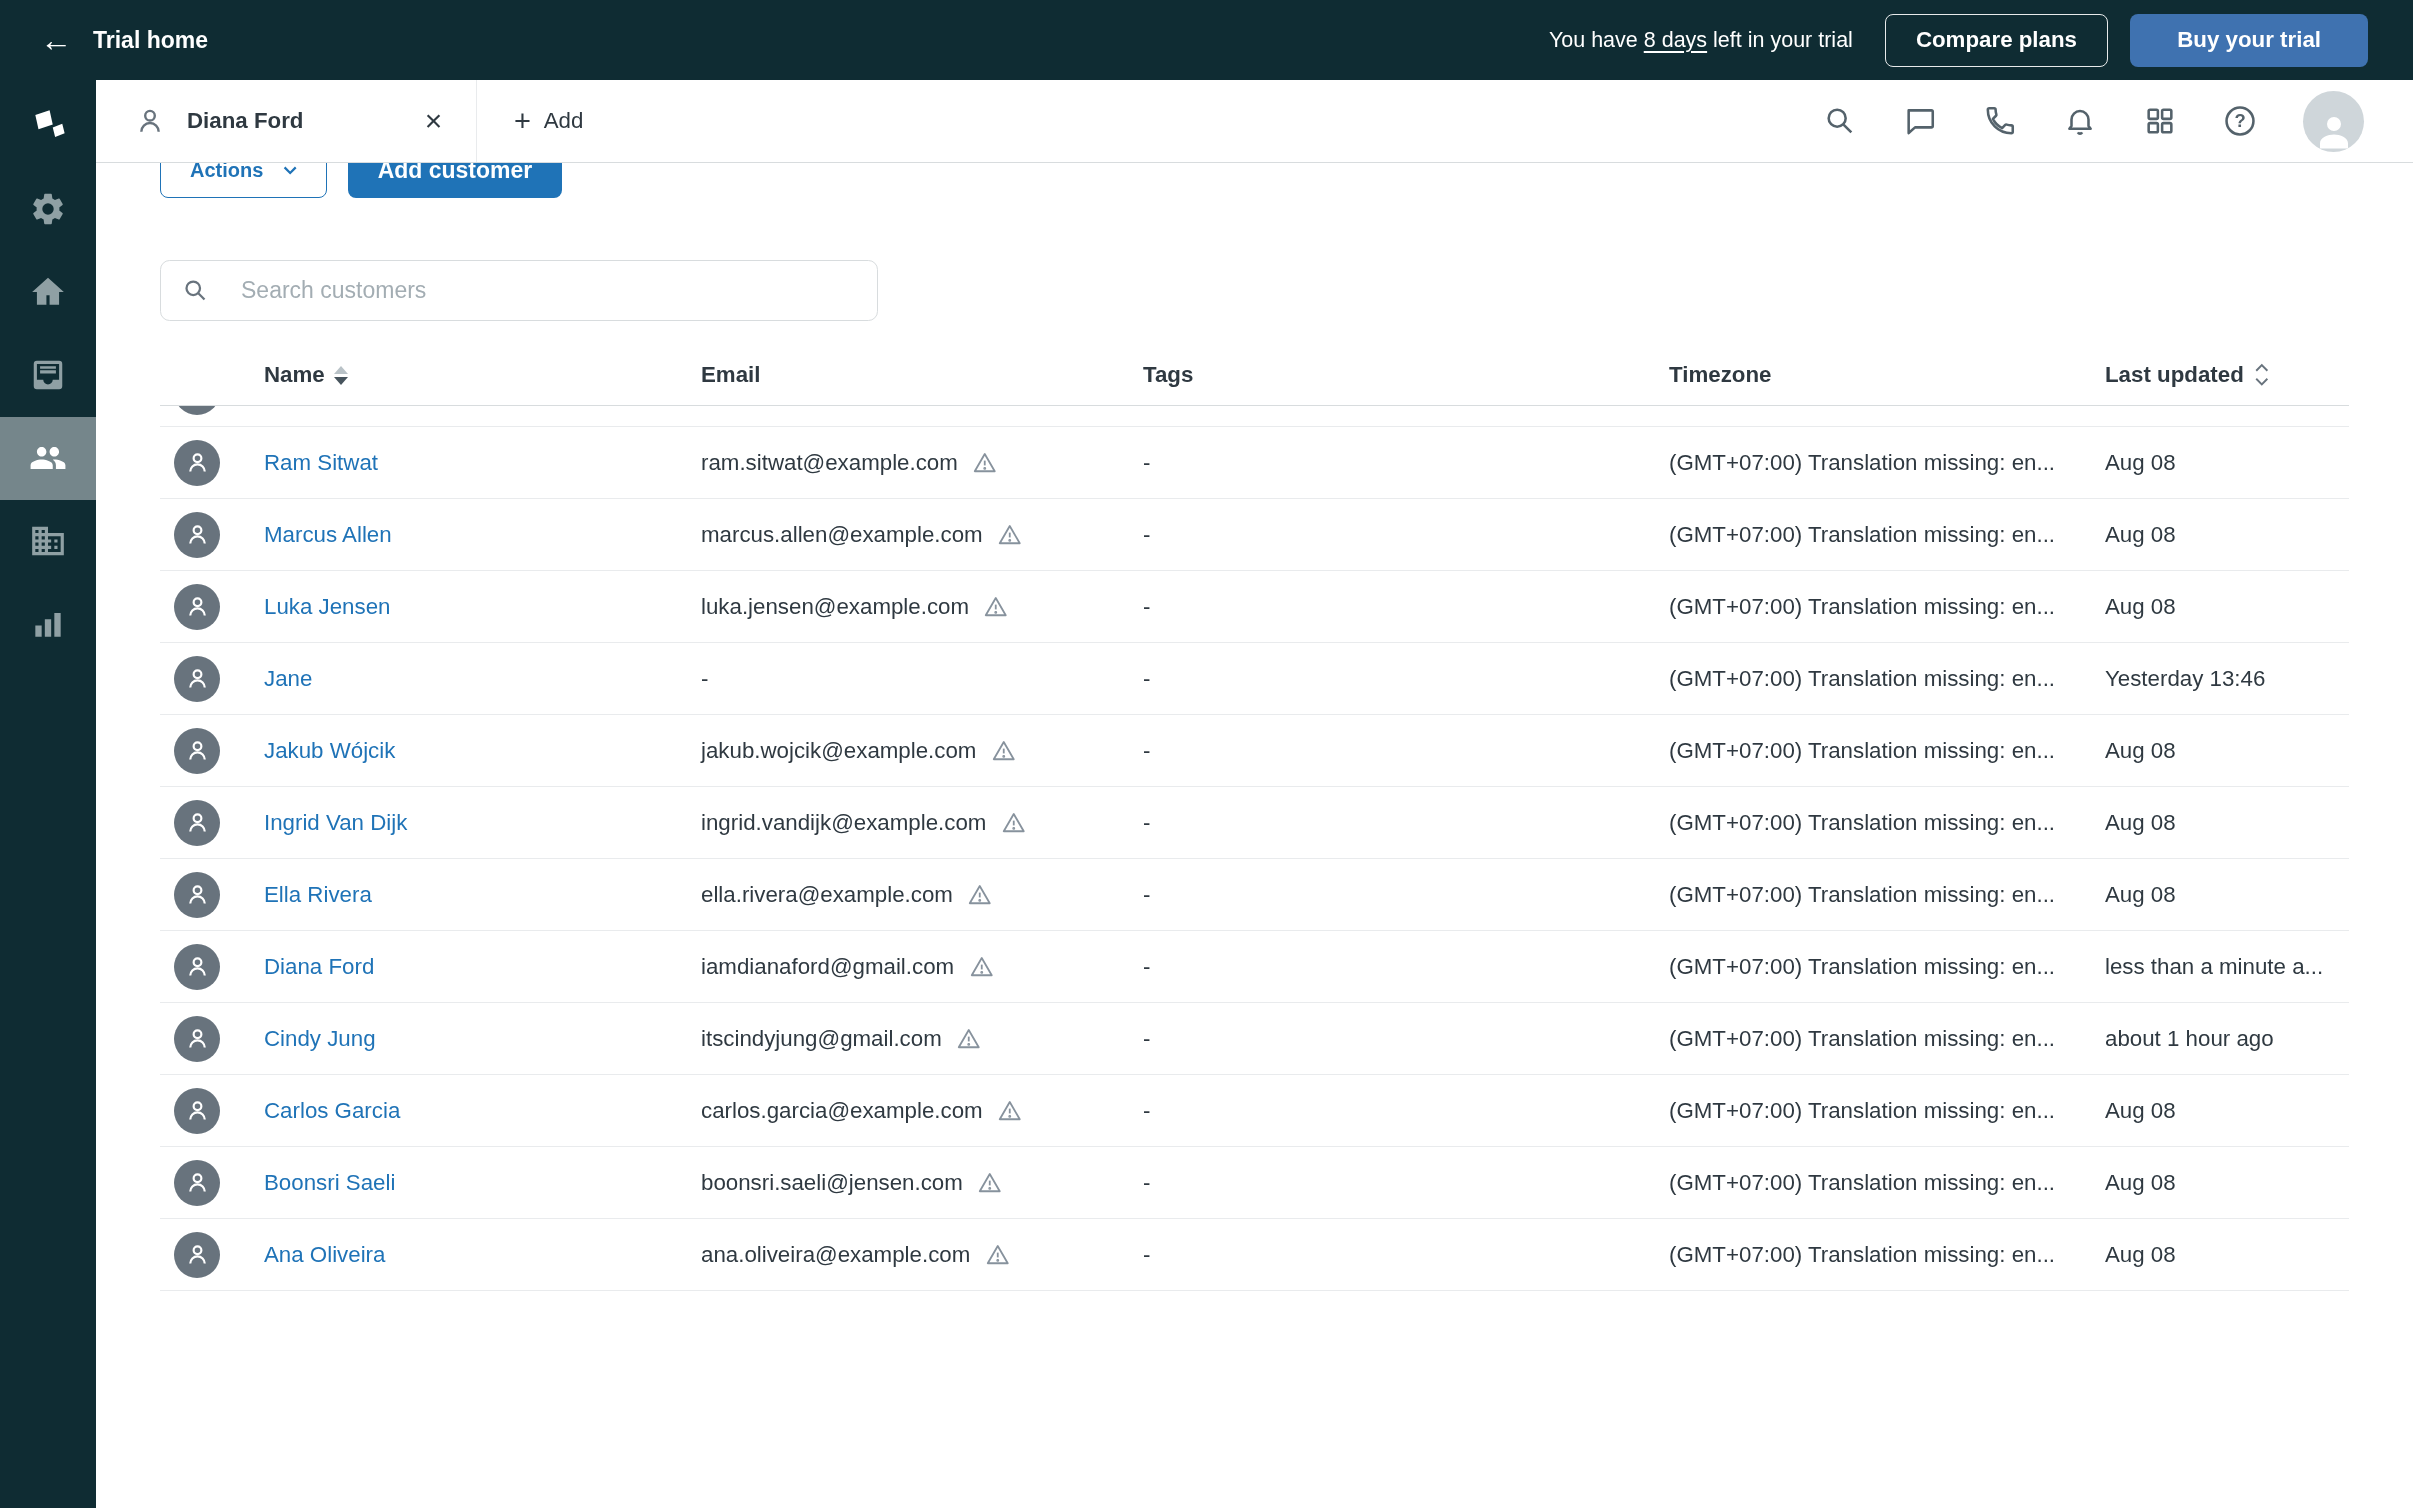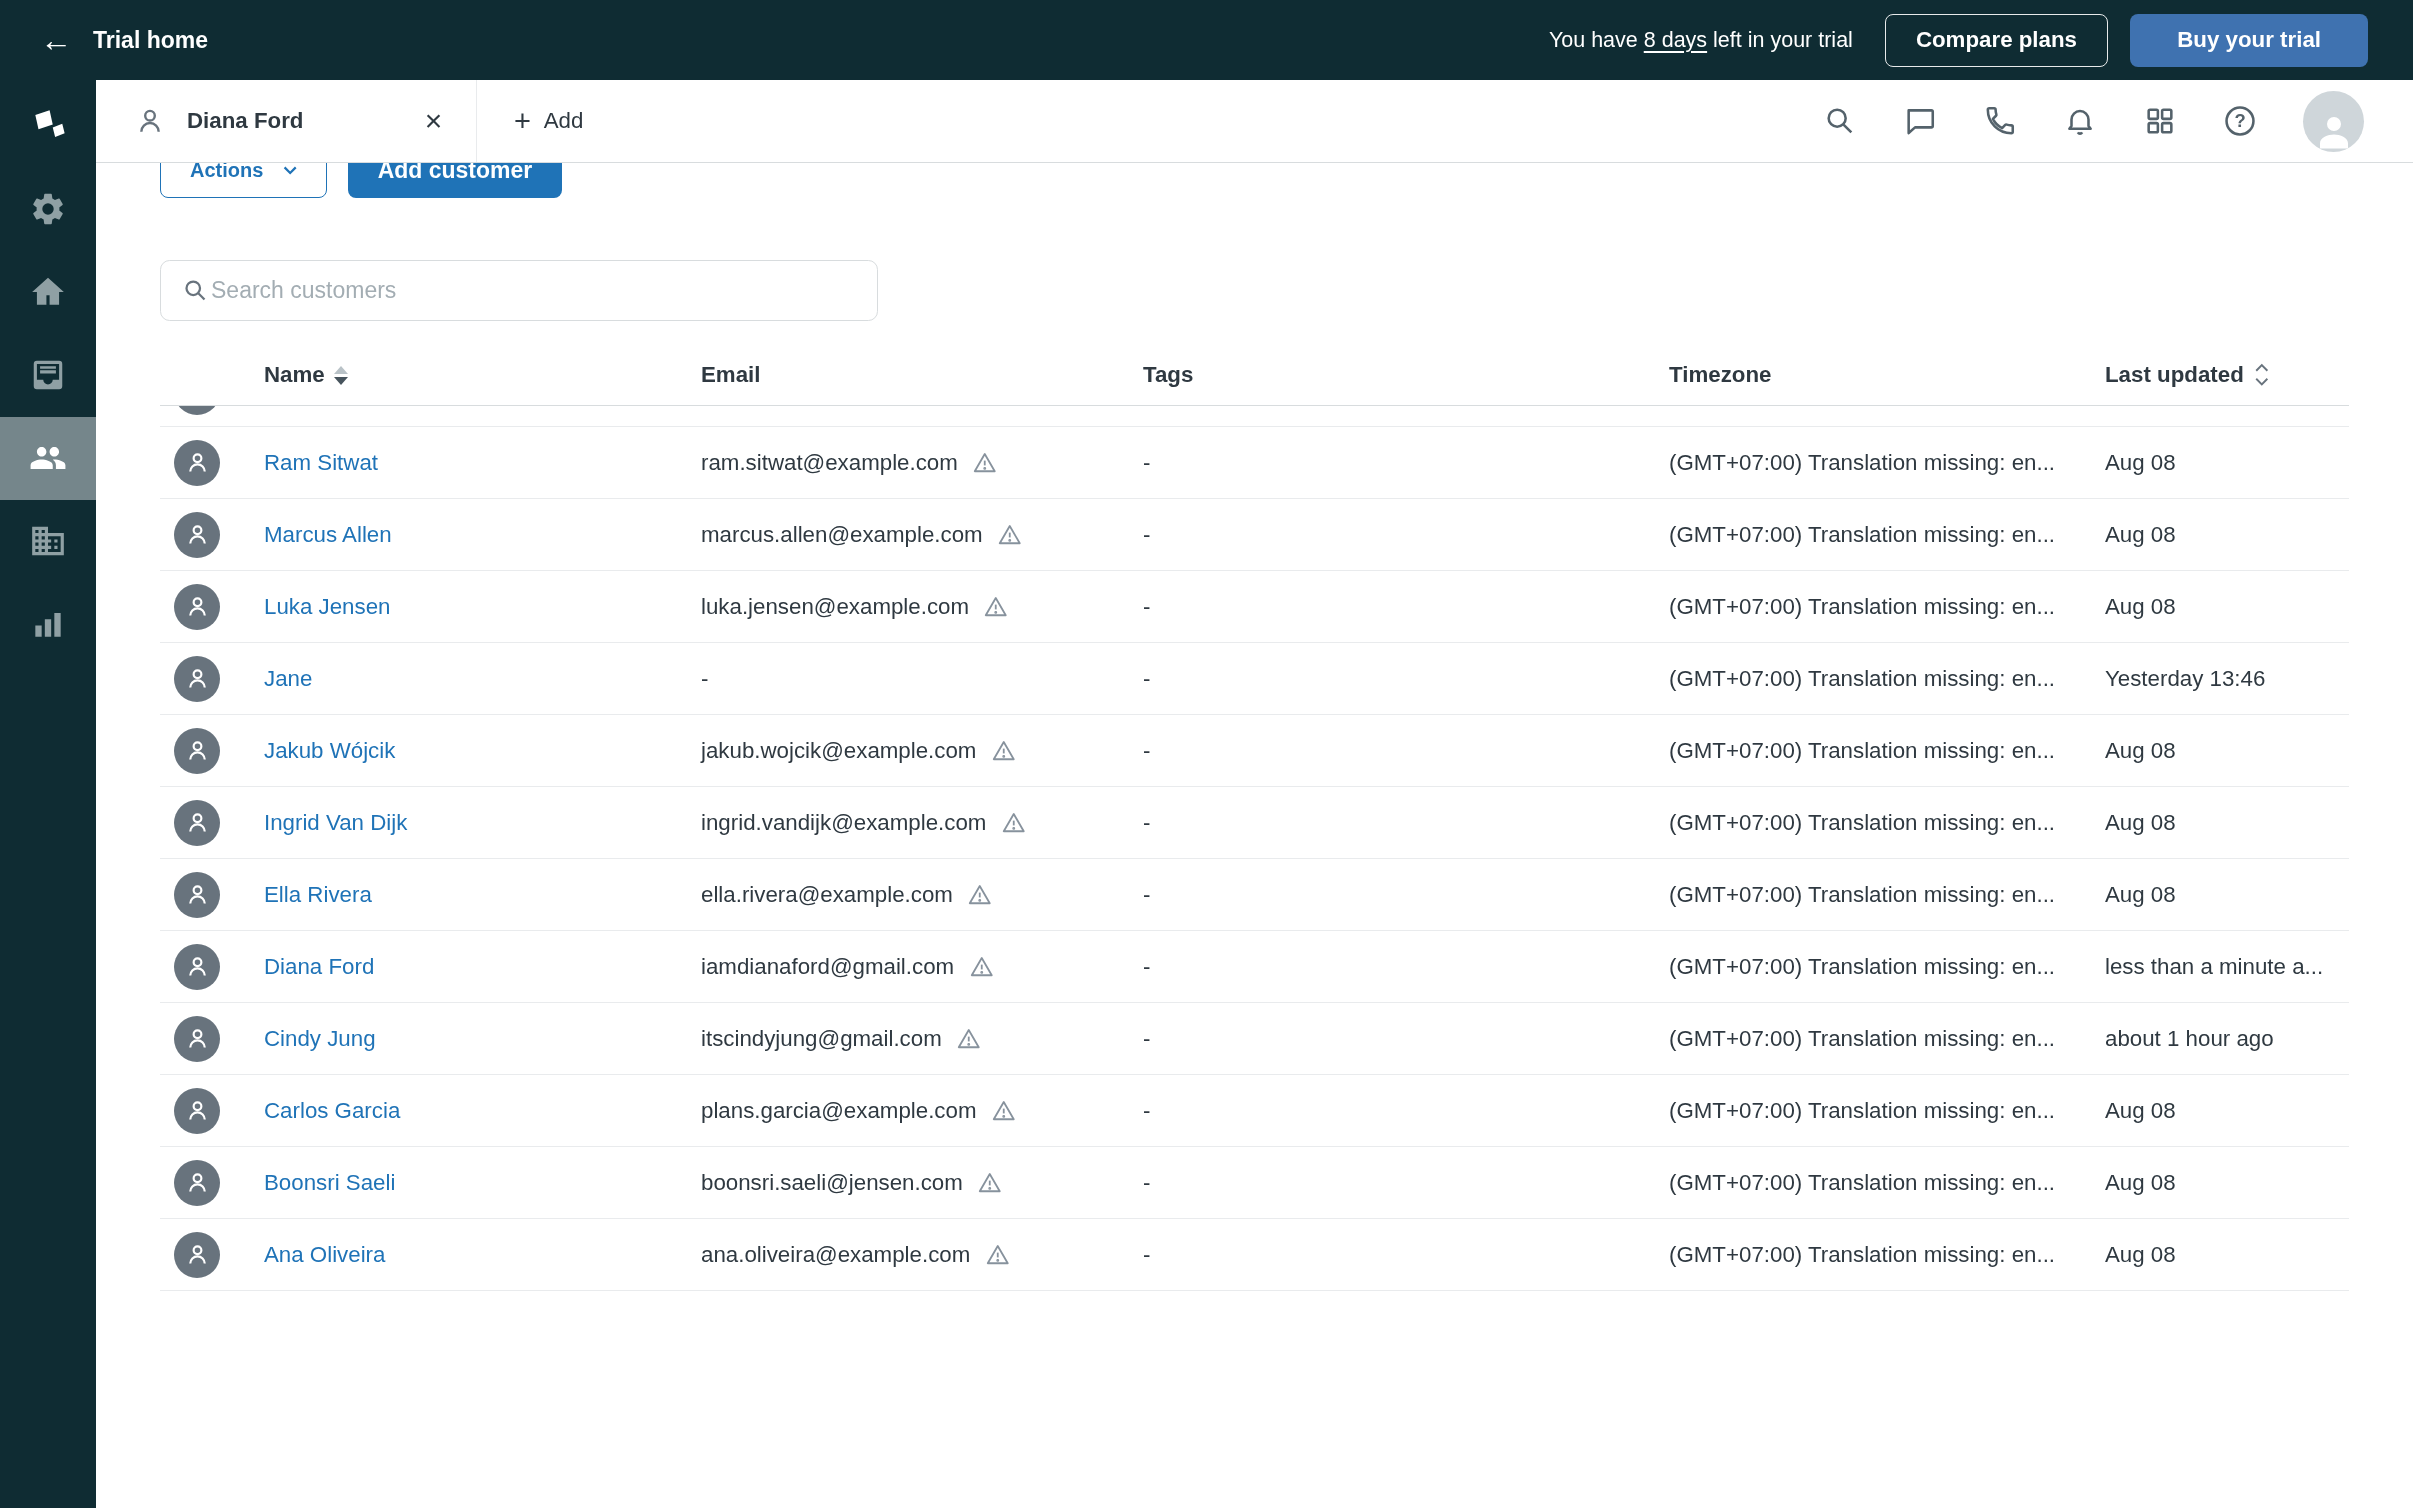--- a/index.html
+++ b/index.html
@@ -64,21 +64,21 @@
   .head-actions { display:flex; gap:21px; align-items:flex-start; margin-top:-8px; }
   .btn-actions { height:56px; padding:0 24px 0 29px; display:flex; align-items:center; gap:16px;
     border:1.6px solid #1f73b7; border-radius:8px; background:#fff; color:#1f73b7;
     font-size:20px; font-weight:700; font-family:"Liberation Sans", sans-serif; cursor:pointer; }
   .btn-actions svg { width:22.3px; height:22.3px; stroke:#1f73b7; fill:none; stroke-width:2.4; }
   .btn-add-customer { height:56px; padding:0 30px; border:none; border-radius:8px;
     background:#1f73b7; color:#fff; font-size:23px; font-weight:700;
     font-family:"Liberation Sans", sans-serif; cursor:pointer; }
 
   .search-box { margin-top:62px; width:718px; height:61px; border:1.6px solid #d8dcde;
-    border-radius:9.6px; display:flex; align-items:center; gap:2px; padding:0 21px; background:#fff; }
+    border-radius:9.6px; display:flex; align-items:center; gap:32px; padding:0 21px; background:#fff; }
   .search-box svg { width:27px; height:27px; stroke:#68737d; fill:none; stroke-width:2; flex-shrink:0; }
   .search-box input { border:none; outline:none; flex:1; font-size:23px;
     font-family:"Liberation Sans", sans-serif; color:#2f3941; background:transparent; }
   .search-box input::placeholder { color:#a3adb3; }
 
   .count { margin-top:48px; font-size:22.3px; color:#2f3941; }
 
   
   .tbl { margin-top:24px; }
   .tgrid { display:grid; grid-template-columns:104px 437px 442px 526px 436px 1fr; align-items:center; }
@@ -495,21 +495,21 @@
     <div class="avatar-cell">
       <span class="avatar">
                   <svg viewBox="0 0 24 24" fill="none" stroke="#fff" stroke-width="1.8">
                     <circle cx="12" cy="8.5" r="3.2"></circle>
                     <path d="M6 19.5a6 6 0 0 1 12 0"></path>
                   </svg>
                 </span>
     </div>
     <div class="cell-name"><a>Carlos Garcia</a></div>
     <div class="cell-email">
-      <span>plans.garcia@example.com</span>
+      <span>carlos.garcia@example.com</span>
       <span class="warn-ico">
                   <svg viewBox="0 0 24 24">
                     <path d="M12 3.8 2.6 20h18.8L12 3.8z" stroke-linejoin="round"></path>
                     <line x1="12" y1="10" x2="12" y2="14.5"></line>
                     <circle cx="12" cy="17.3" r="0.5" fill="#87929d"></circle>
                   </svg>
                 </span>
     </div>
     <div class="cell-tags">-</div>
     <div class="cell-tz">(GMT+07:00) Translation missing: en...</div>

